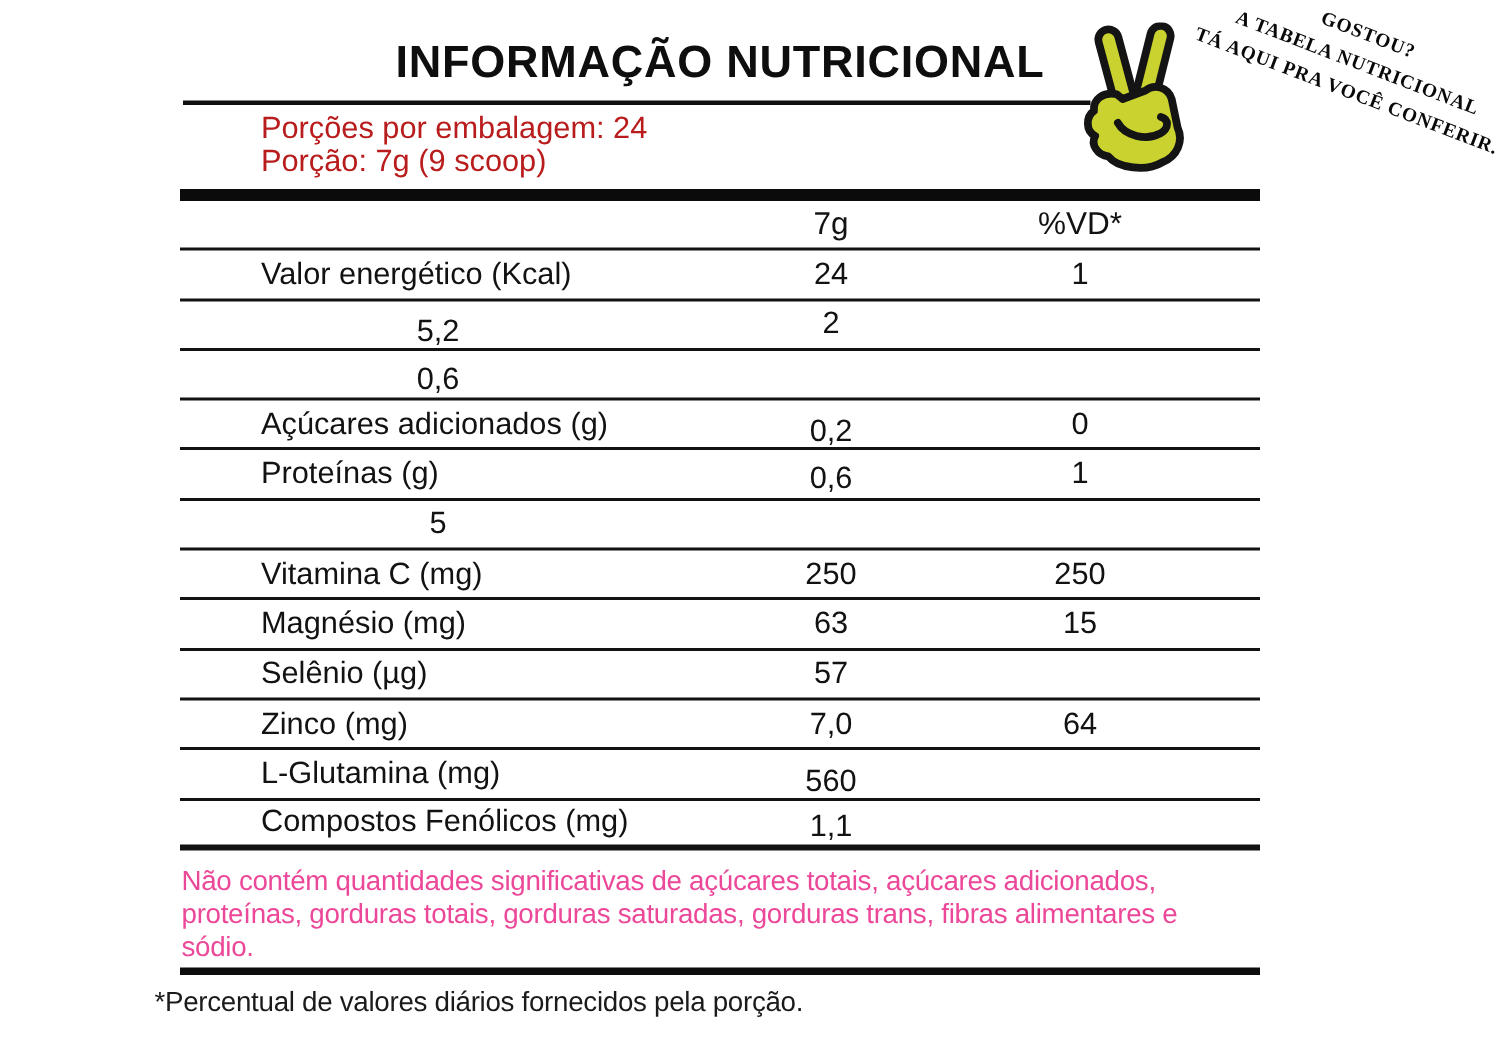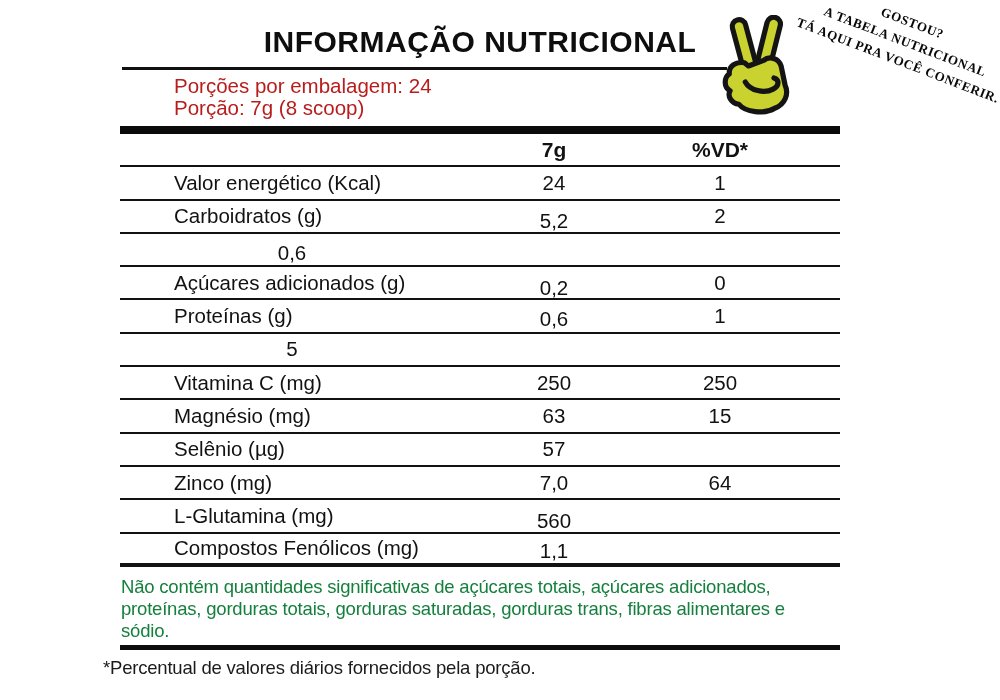--- a/index.html
+++ b/index.html
@@ -40,28 +40,28 @@
   }
   .trow {
     display: grid; grid-template-columns: 344px 180px 152px 1fr;
     align-items: center; height: 33.3px;
     border-bottom: 2.6px solid #121212;
     font-size: 20.5px;
   }
   .trow:last-child { border-bottom-width: 4px; }
   .trow .c.label { padding-left: 54px; text-align: left; }
   .trow .c.amount, .trow .c.vd { text-align: center; }
-  .trow.thead { font-weight: 700; font-size: 21px; }
+  .trow.thead { font-weight: 400; font-size: 21px; }
   
   .trow:nth-child(3) .amount, .trow:nth-child(5) .amount, .trow:nth-child(12) .amount { transform: translateY(5px); }
   .trow:nth-child(4) .amount, .trow:nth-child(6) .amount, .trow:nth-child(13) .amount { transform: translateY(3px); }
 
   .footnote-main {
     position: absolute; left: 121px; top: 576px; width: 712px;
-    font-size: 18.5px; line-height: 21.8px; letter-spacing: -0.2px; color: #15803d;
+    font-size: 18.5px; line-height: 21.8px; letter-spacing: -0.2px; color: #ec4899;
   }
   .footnote-divider {
     position: absolute; left: 120px; top: 645px; width: 720px; height: 4.5px;
     background: #0d0d0d;
   }
   .footnote-daily {
     position: absolute; left: 103px; top: 657px; width: 712px;
     font-size: 18.5px; letter-spacing: -0.2px; color: #1b1b1b;
   }
 </style>
@@ -85,39 +85,38 @@
   </div>
 
   <div class="rotated-note">
     <div>GOSTOU?</div>
     <div>A TABELA NUTRICIONAL</div>
     <div>TÁ AQUI PRA VOCÊ CONFERIR.</div>
   </div>
 
   <div class="serving-info">
     <div>Porções por embalagem: 24</div>
-    <div>Porção: 7g (8 scoop)</div>
+    <div>Porção: 7g (9 scoop)</div>
   </div>
 
   <div class="ntable">
     <div class="trow thead">
       <div class="c label"></div>
       <div class="c amount">7g</div>
       <div class="c vd">%VD*</div>
       <div class="c filler"></div>
     </div>
 
   <div class="trow">
         <div class="c label">Valor energético (Kcal)</div>
         <div class="c amount">24</div>
         <div class="c vd">1</div>
         <div class="c filler"></div>
       </div>
       <div class="trow">
-        <div class="c label">Carboidratos (g)</div>
         <div class="c amount">5,2</div>
         <div class="c vd">2</div>
         <div class="c filler"></div>
       </div>
       <div class="trow">
         <div class="c amount">0,6</div>
         <div class="c vd"></div>
         <div class="c filler"></div>
       </div>
       <div class="trow">

